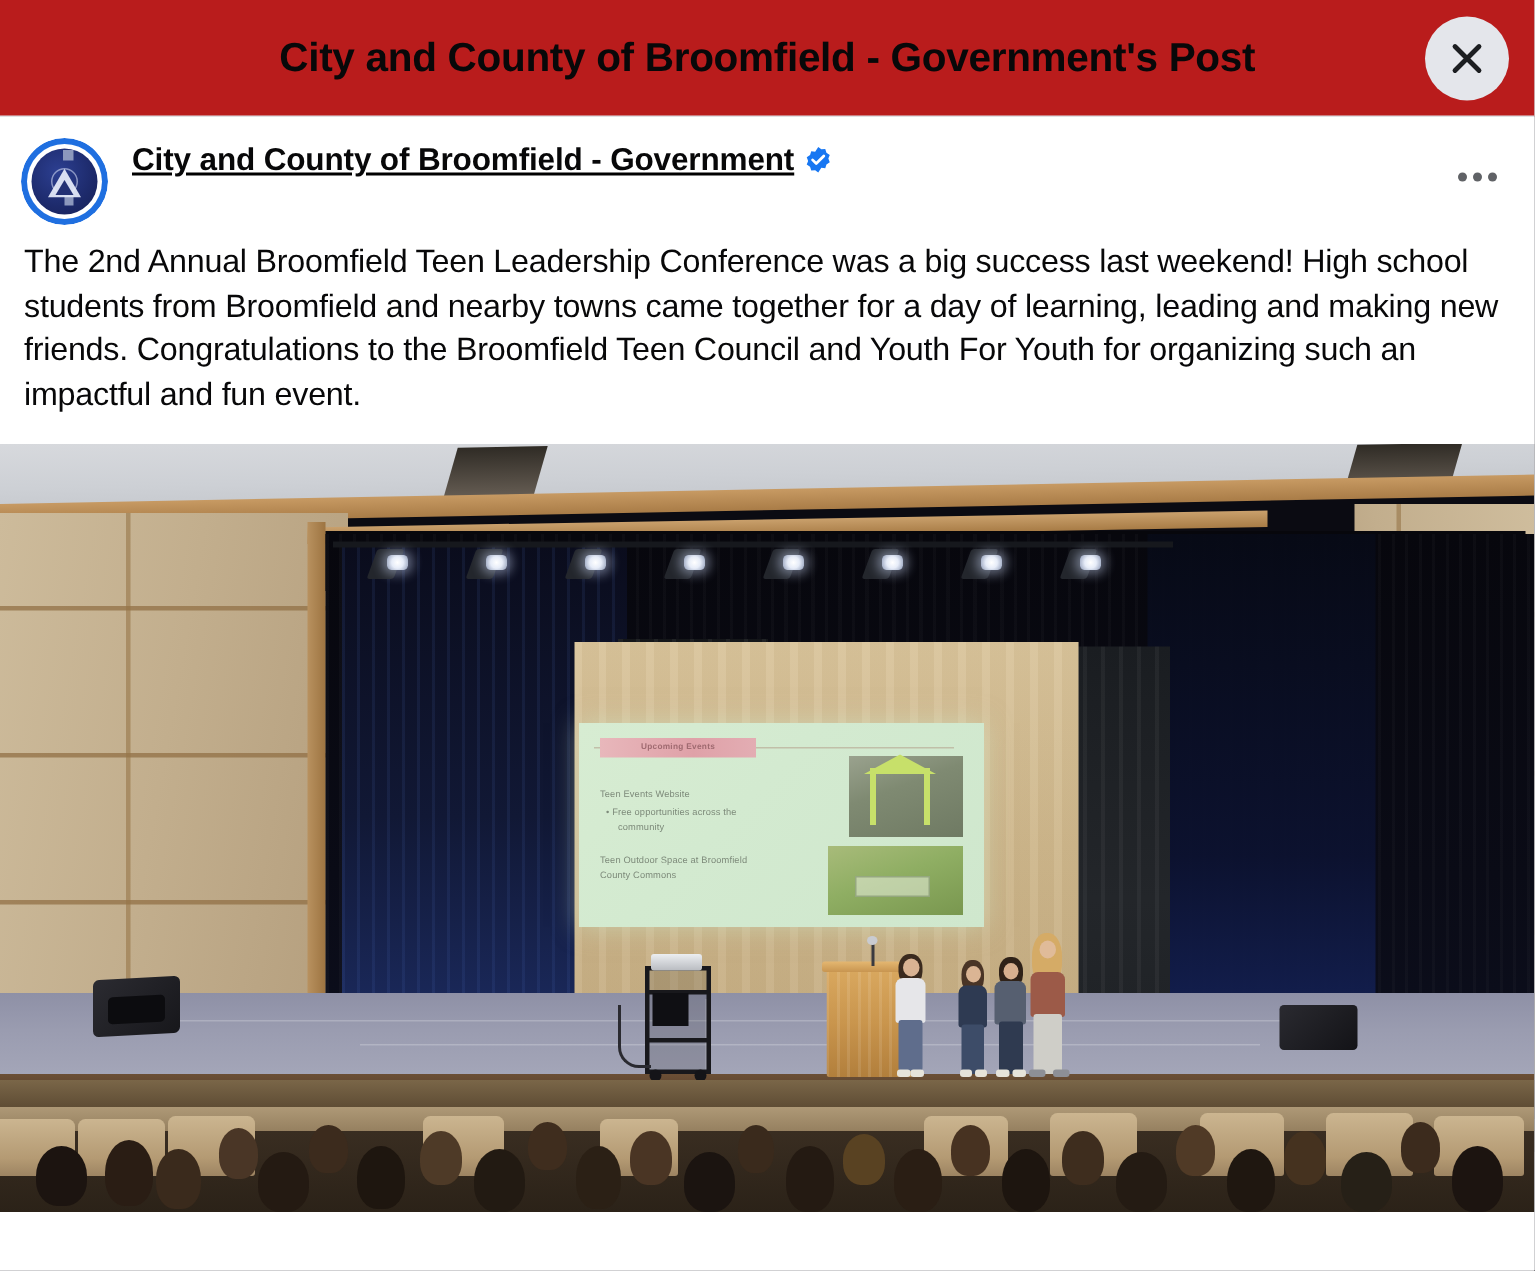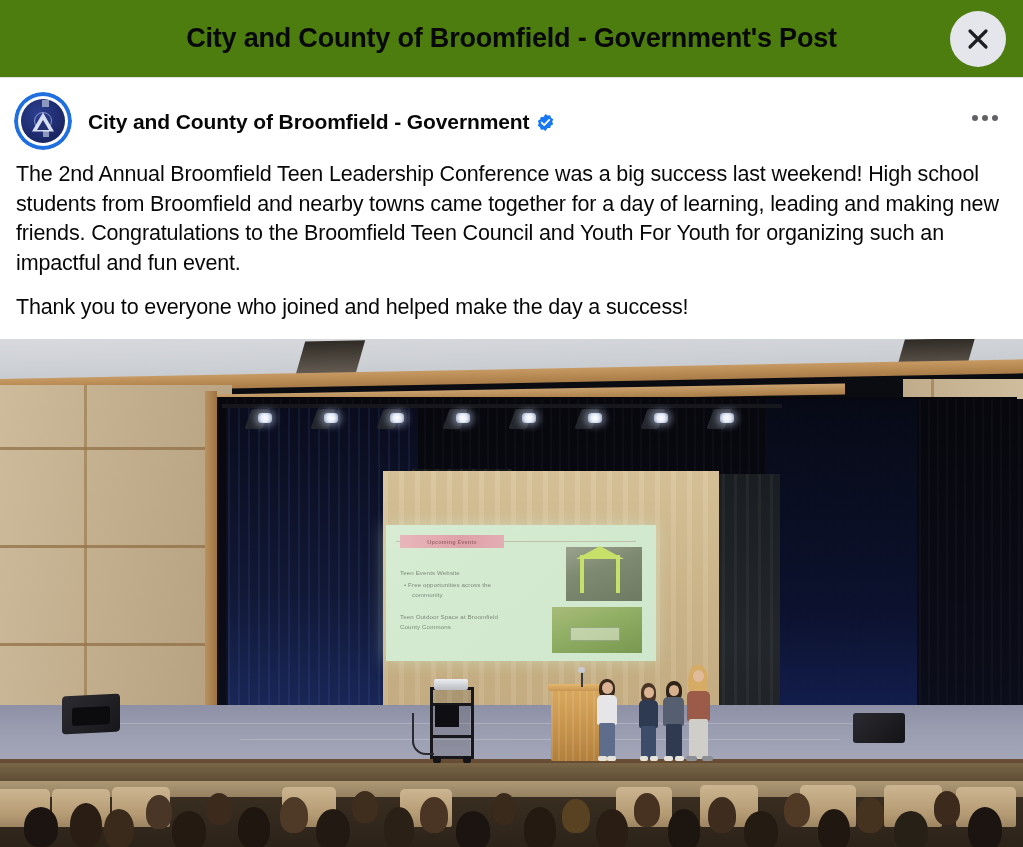--- a/index.html
+++ b/index.html
@@ -17,21 +17,21 @@
     position: relative;
   }
 
   
   .dialog-header {
     height: 78px;
     flex: 0 0 78px;
     border-bottom: 1px solid #dfe1e5;
     display: flex; align-items: center; justify-content: center;
     position: relative;
-    background: #4d7c0f;
+    background: #b91c1c;
   }
   .dialog-title {
     font-size: 27px;
     font-weight: bold;
     color: #080809;
     letter-spacing: -0.2px;
     text-align: center;
     padding: 0 80px;
   }
   .close-button {
@@ -48,23 +48,24 @@
 
   
   .post-body {
     flex: 1 1 auto;
     display: flex; flex-direction: column;
     overflow: hidden;
   }
 
   .post-head {
     display: flex;
-    align-items: center;
+    align-items: flex-start;
     padding: 14px 16px 2px 14px;
     position: relative;
+    text-decoration: underline;
   }
 
   .avatar {
     width: 58px; height: 58px;
     flex: 0 0 58px;
     border-radius: 50%;
     position: relative;
     margin-right: 16px;
     overflow: hidden;
     background: #ffffff;
@@ -536,21 +537,20 @@
 
       <button class="more-button">
         <i></i>
         <i></i>
         <i></i>
       </button>
     </div>
 
     <div class="post-text">
       <p>The 2nd Annual Broomfield Teen Leadership Conference was a big success last weekend! High school students from Broomfield and nearby towns came together for a day of learning, leading and making new friends. Congratulations to the Broomfield Teen Council and Youth For Youth for organizing such an impactful and fun event.</p>
-      <p>Thank you to everyone who joined and helped make the day a success!</p>
     </div>
 
     <div class="photo-wrap">
       <div class="photo">
 
         <div class="ceiling"></div>
         <div class="ceiling-slot-1"></div>
         <div class="ceiling-slot-2"></div>
         <div class="ceiling-beam"></div>
 

